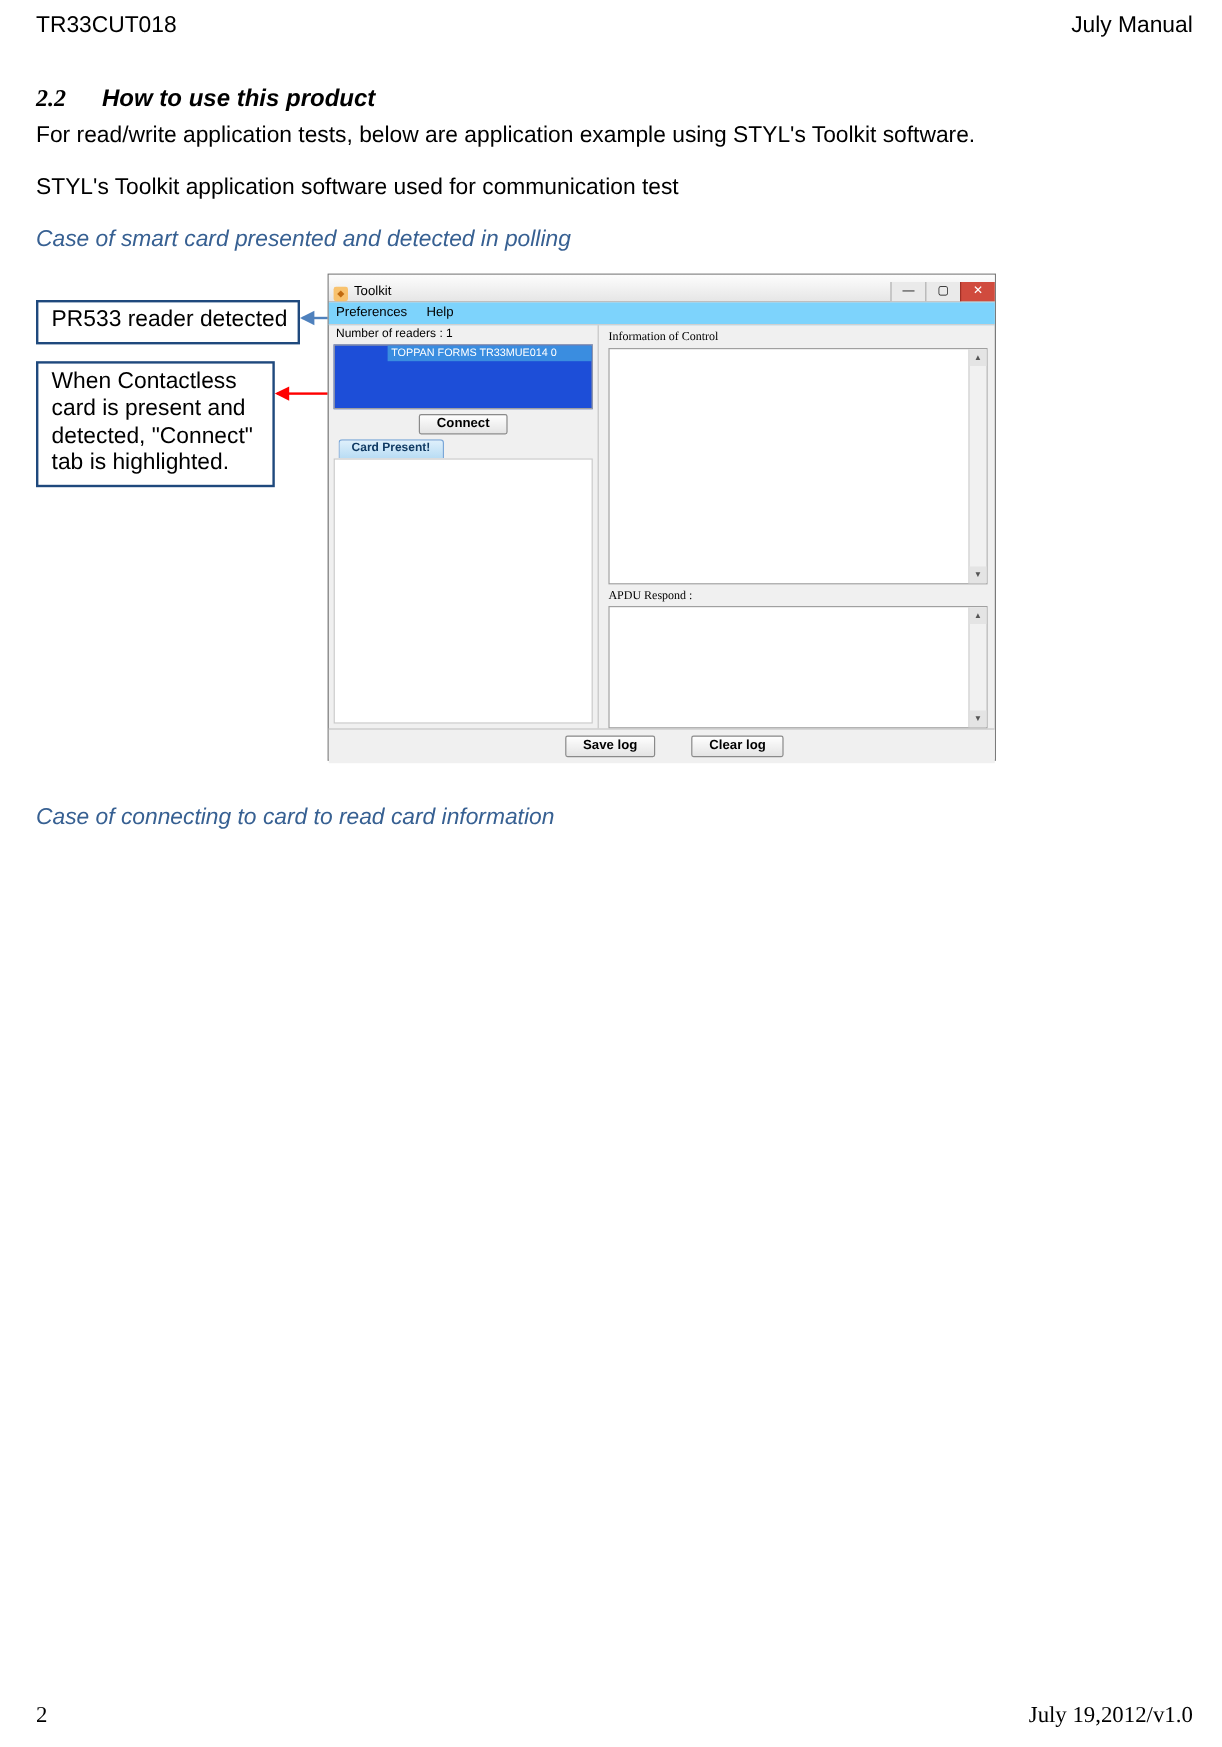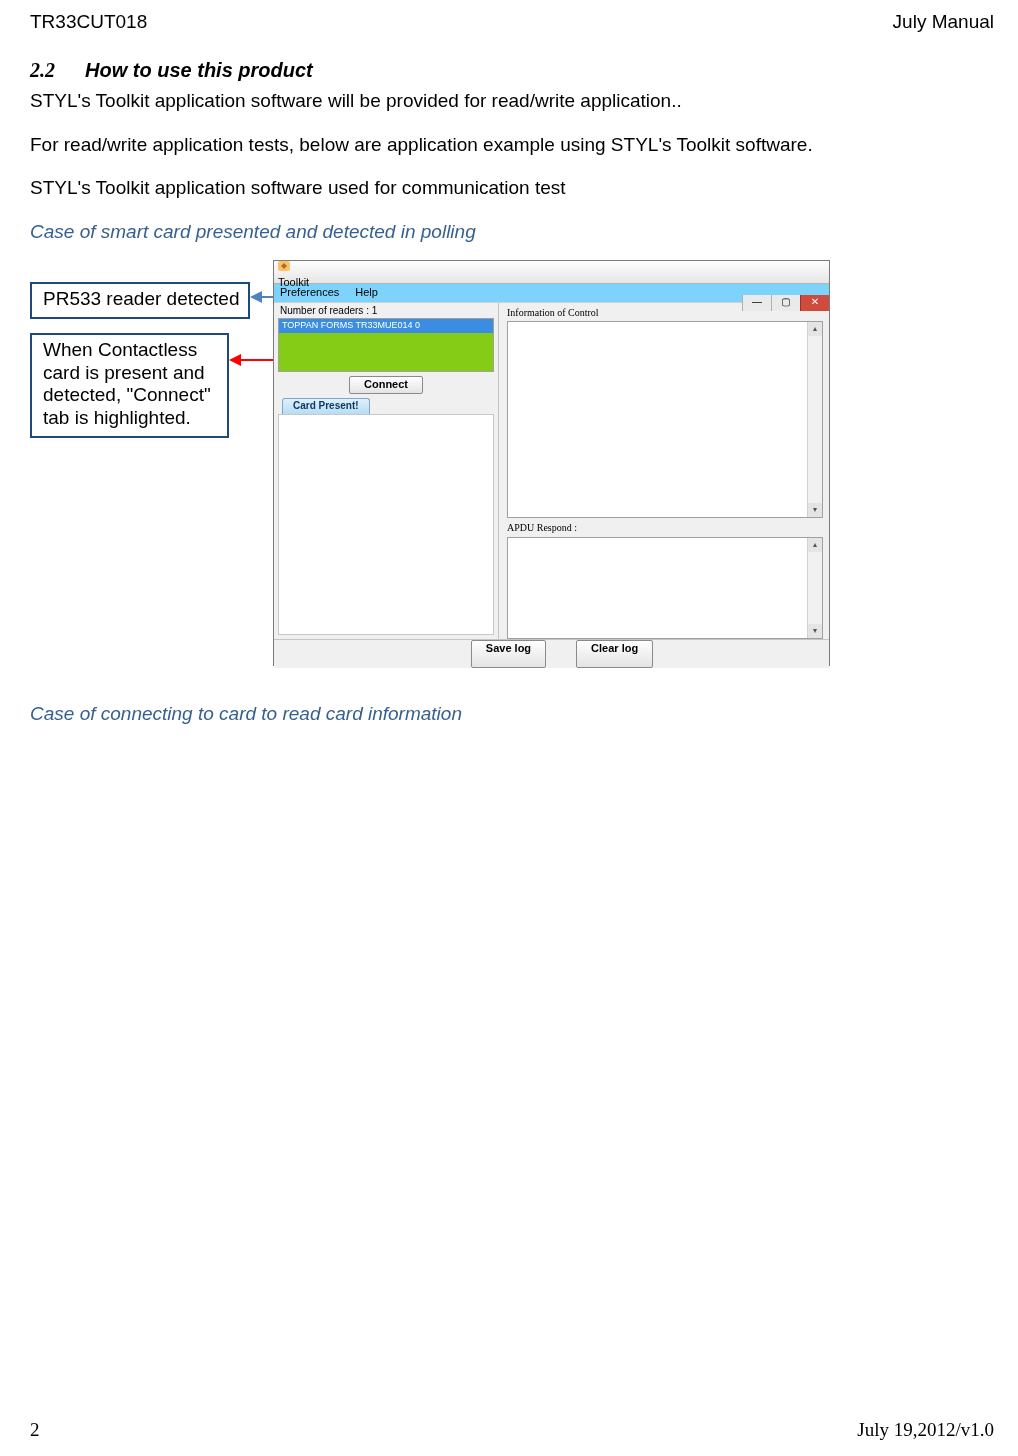--- a/index.html
+++ b/index.html
@@ -17,21 +17,21 @@
     position: relative;
     box-sizing: border-box;
     padding: 10px 24px 14px 30px;
     display: flex;
     flex-direction: column;
   }
   .top-row {
     display: flex;
     justify-content: space-between;
     font-size: 19px;
-    margin-bottom: 24px;
+    margin-bottom: 36px;
   }
   .section-heading {
     display: flex;
     align-items: baseline;
     gap: 30px;
     font-weight: bold;
     margin-bottom: 6px;
     font-size: 20px;
     font-style: italic;
   }
@@ -110,24 +110,23 @@
     background: #f0f0f0;
     font-family: "Segoe UI", Tahoma, sans-serif;
     font-size: 11px;
     color: #000;
   }
   .shot .titlebar {
     height: 22px;
     background: linear-gradient(#fdfdfd, #e6e6e6);
     border-bottom: 1px solid #b4b4b4;
     display: flex;
-    align-items: flex-start;
+    align-items: flex-end;
     gap: 5px;
     padding-left: 4px;
-    flex-direction: column;
   }
   .shot .titlebar .win-icon {
     width: 12px; height: 12px; background:#f8c26e; border-radius:2px;
     display:inline-flex;align-items:center;justify-content:center;
   }
   .shot .titlebar .win-icon svg { display:block; }
   .shot .titlebar .title-text { font-size: 11px; }
   .shot .winbtns {
     margin-left: auto;
     display: flex;
@@ -163,23 +162,24 @@
     display: flex;
     flex-direction: column;
   }
   .shot .left .readers-label {
     padding: 2px 4px 1px 6px;
     font-size: 10px;
   }
   .shot .left .readers-list {
     margin: 0 4px;
     border: 1px solid #a0a0a0;
-    background: #84cc16;
+    background: #1d4ed8;
     height: 54px;
     box-sizing: border-box;
+    padding-left: 44px;
   }
   .shot .left .readers-list .item {
     background: #3a8de0;
     color: #fff;
     font-size: 9px;
     padding: 1px 3px;
     white-space: nowrap;
     overflow: hidden;
   }
   .shot .left .connect-row {
@@ -246,20 +246,21 @@
     position:absolute; left:0; right:0; height:14px;
     background:#e4e4e4; display:flex;align-items:center;justify-content:center;
     font-size:8px;color:#555;
   }
   .shot .right .box .vscroll .up { top:0; }
   .shot .right .box .vscroll .down { bottom:0; }
   .shot .footer {
     height: 28px;
     border-top: 1px solid #c5c5c5;
     display: flex;
+    align-items: center;
     justify-content: center;
     gap: 30px;
     background: #f0f0f0;
     padding-left: 21px;
   }
 
   .bottom-row {
     margin-top: auto;
     display: flex;
     justify-content: space-between;
@@ -275,21 +276,20 @@
   <div class="top-row">
     <span>TR33CUT018</span>
     <span>July Manual</span>
   </div>
 
   <div class="section-heading">
     <span class="num">2.2</span>
     <span class="title">How to use this product</span>
   </div>
 
-  <div class="para">STYL's  Toolkit application software will be provided for read/write application..</div>
   <div class="para">For read/write application tests, below are application example using STYL's  Toolkit software.</div>
   <div class="para">STYL's Toolkit application software used for communication test</div>
   <div class="ital-blue">Case of smart card presented and detected in polling</div>
 
   <div class="figure-wrap">
 
     <div class="callout callout1">PR533 reader detected</div>
     <div class="callout callout2">When Contactless card is present and detected, "Connect" tab is highlighted.</div>
 
     <div class="arrow blue">

